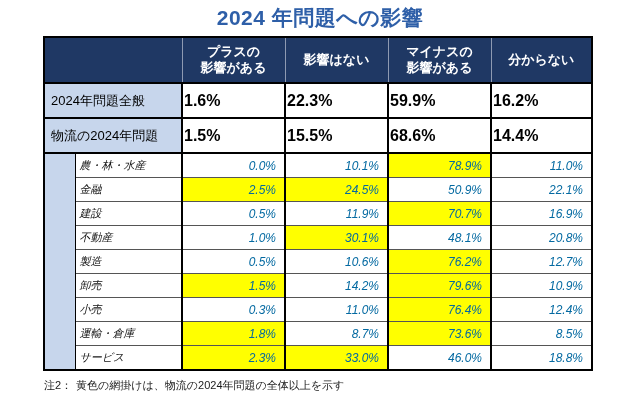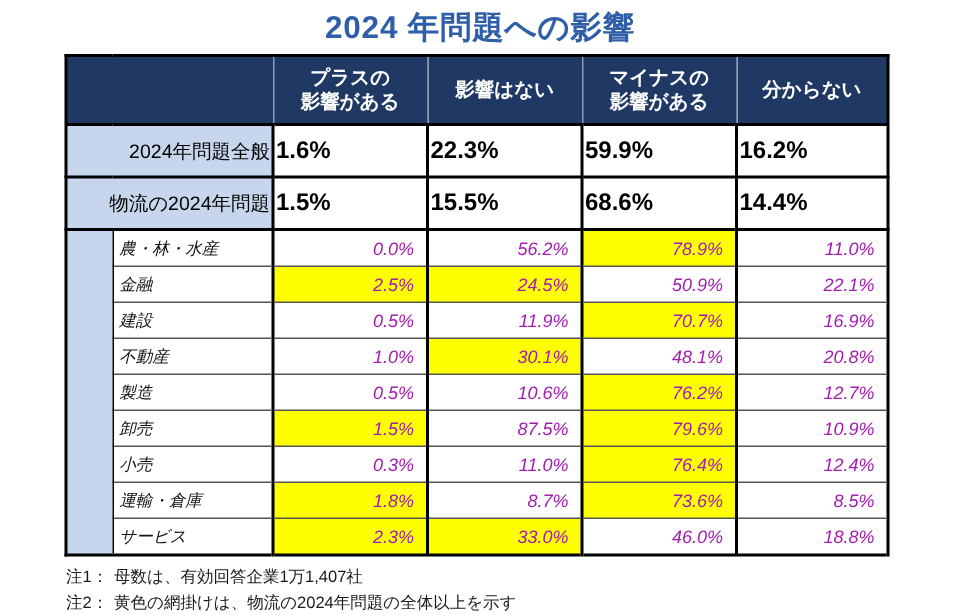--- a/index.html
+++ b/index.html
@@ -24,39 +24,39 @@
     background:var(--header-bg,#1F3864);color:#fff;
     font-size:13px;font-weight:bold;text-align:center;vertical-align:middle;
     height:44px;white-space:pre-line;line-height:1.25;
     border:1px solid #8e9ab2;border-bottom:2px solid #000;
     padding:0;
   }
   
   tr.summary td{border:2px solid #000;height:31px;}
   tr.summary td.label{
     background:var(--label-bg,#C7D6EC);
-    font-size:13px;text-align:right;padding-left:6px;
+    font-size:13px;text-align:left;padding-left:6px;
   }
   tr.summary td.value{
     font-size:16px;font-weight:bold;text-align:left;padding-right:8px;
     background:#fff;
   }
   
   tr.industry td{height:21px;}
   td.strip{
     background:var(--label-bg,#C7D6EC);
     border-left:2px solid #000;border-right:1px solid #000;border-bottom:2px solid #000;
   }
   tr.industry td.ind-label{
     background:#fff;font-size:11px;font-style:italic;color:#111;
     text-align:left;padding-left:4px;
     border-top:1px solid #555;border-bottom:1px solid #555;border-right:2px solid #000;
   }
   tr.industry td.value{
-    background:#fff;font-size:12px;font-style:italic;color:#a21caf;
+    background:#fff;font-size:12px;font-style:italic;color:#0369a1;
     text-align:right;padding-right:8px;
     border:1px solid #555;border-left:2px solid #000;border-right:2px solid #000;
   }
   tr.industry td.value.hl{background:var(--highlight,#FFFF00);}
   
   .notes{margin:6px 0 0 44px;font-size:11px;color:#1a1a1a;line-height:1.55;}
   .note .nlabel{display:inline-block;min-width:32px;}
 </style>
 </head>
 <body>
@@ -96,21 +96,21 @@
           <td class="label" colspan="2">物流の2024年問題</td>
           <td class="value">1.5%</td>
           <td class="value">15.5%</td>
           <td class="value">68.6%</td>
           <td class="value">14.4%</td>
         </tr>
         <tr class="industry">
           <td class="strip" rowspan="9"></td>
           <td class="ind-label">農・林・水産</td>
           <td class="value">0.0%</td>
-          <td class="value">56.2%</td>
+          <td class="value">10.1%</td>
           <td class="value hl">78.9%</td>
           <td class="value">11.0%</td>
         </tr>
         <tr class="industry">
           <td class="ind-label">金融</td>
           <td class="value hl">2.5%</td>
           <td class="value hl">24.5%</td>
           <td class="value">50.9%</td>
           <td class="value">22.1%</td>
         </tr>
@@ -131,21 +131,21 @@
         <tr class="industry">
           <td class="ind-label">製造</td>
           <td class="value">0.5%</td>
           <td class="value">10.6%</td>
           <td class="value hl">76.2%</td>
           <td class="value">12.7%</td>
         </tr>
         <tr class="industry">
           <td class="ind-label">卸売</td>
           <td class="value hl">1.5%</td>
-          <td class="value">87.5%</td>
+          <td class="value">14.2%</td>
           <td class="value hl">79.6%</td>
           <td class="value">10.9%</td>
         </tr>
         <tr class="industry">
           <td class="ind-label">小売</td>
           <td class="value">0.3%</td>
           <td class="value">11.0%</td>
           <td class="value hl">76.4%</td>
           <td class="value">12.4%</td>
         </tr>
@@ -160,16 +160,15 @@
           <td class="ind-label">サービス</td>
           <td class="value hl">2.3%</td>
           <td class="value hl">33.0%</td>
           <td class="value">46.0%</td>
           <td class="value">18.8%</td>
         </tr>
       </tbody>
   </table>
 
   <div class="notes" id="notes">
-      <div class="note"><span class="nlabel">注1：</span><span class="ntext">母数は、有効回答企業1万1,407社</span></div>
       <div class="note"><span class="nlabel">注2：</span><span class="ntext">黄色の網掛けは、物流の2024年問題の全体以上を示す</span></div>
     </div>
 </div>
 
 </body></html>

